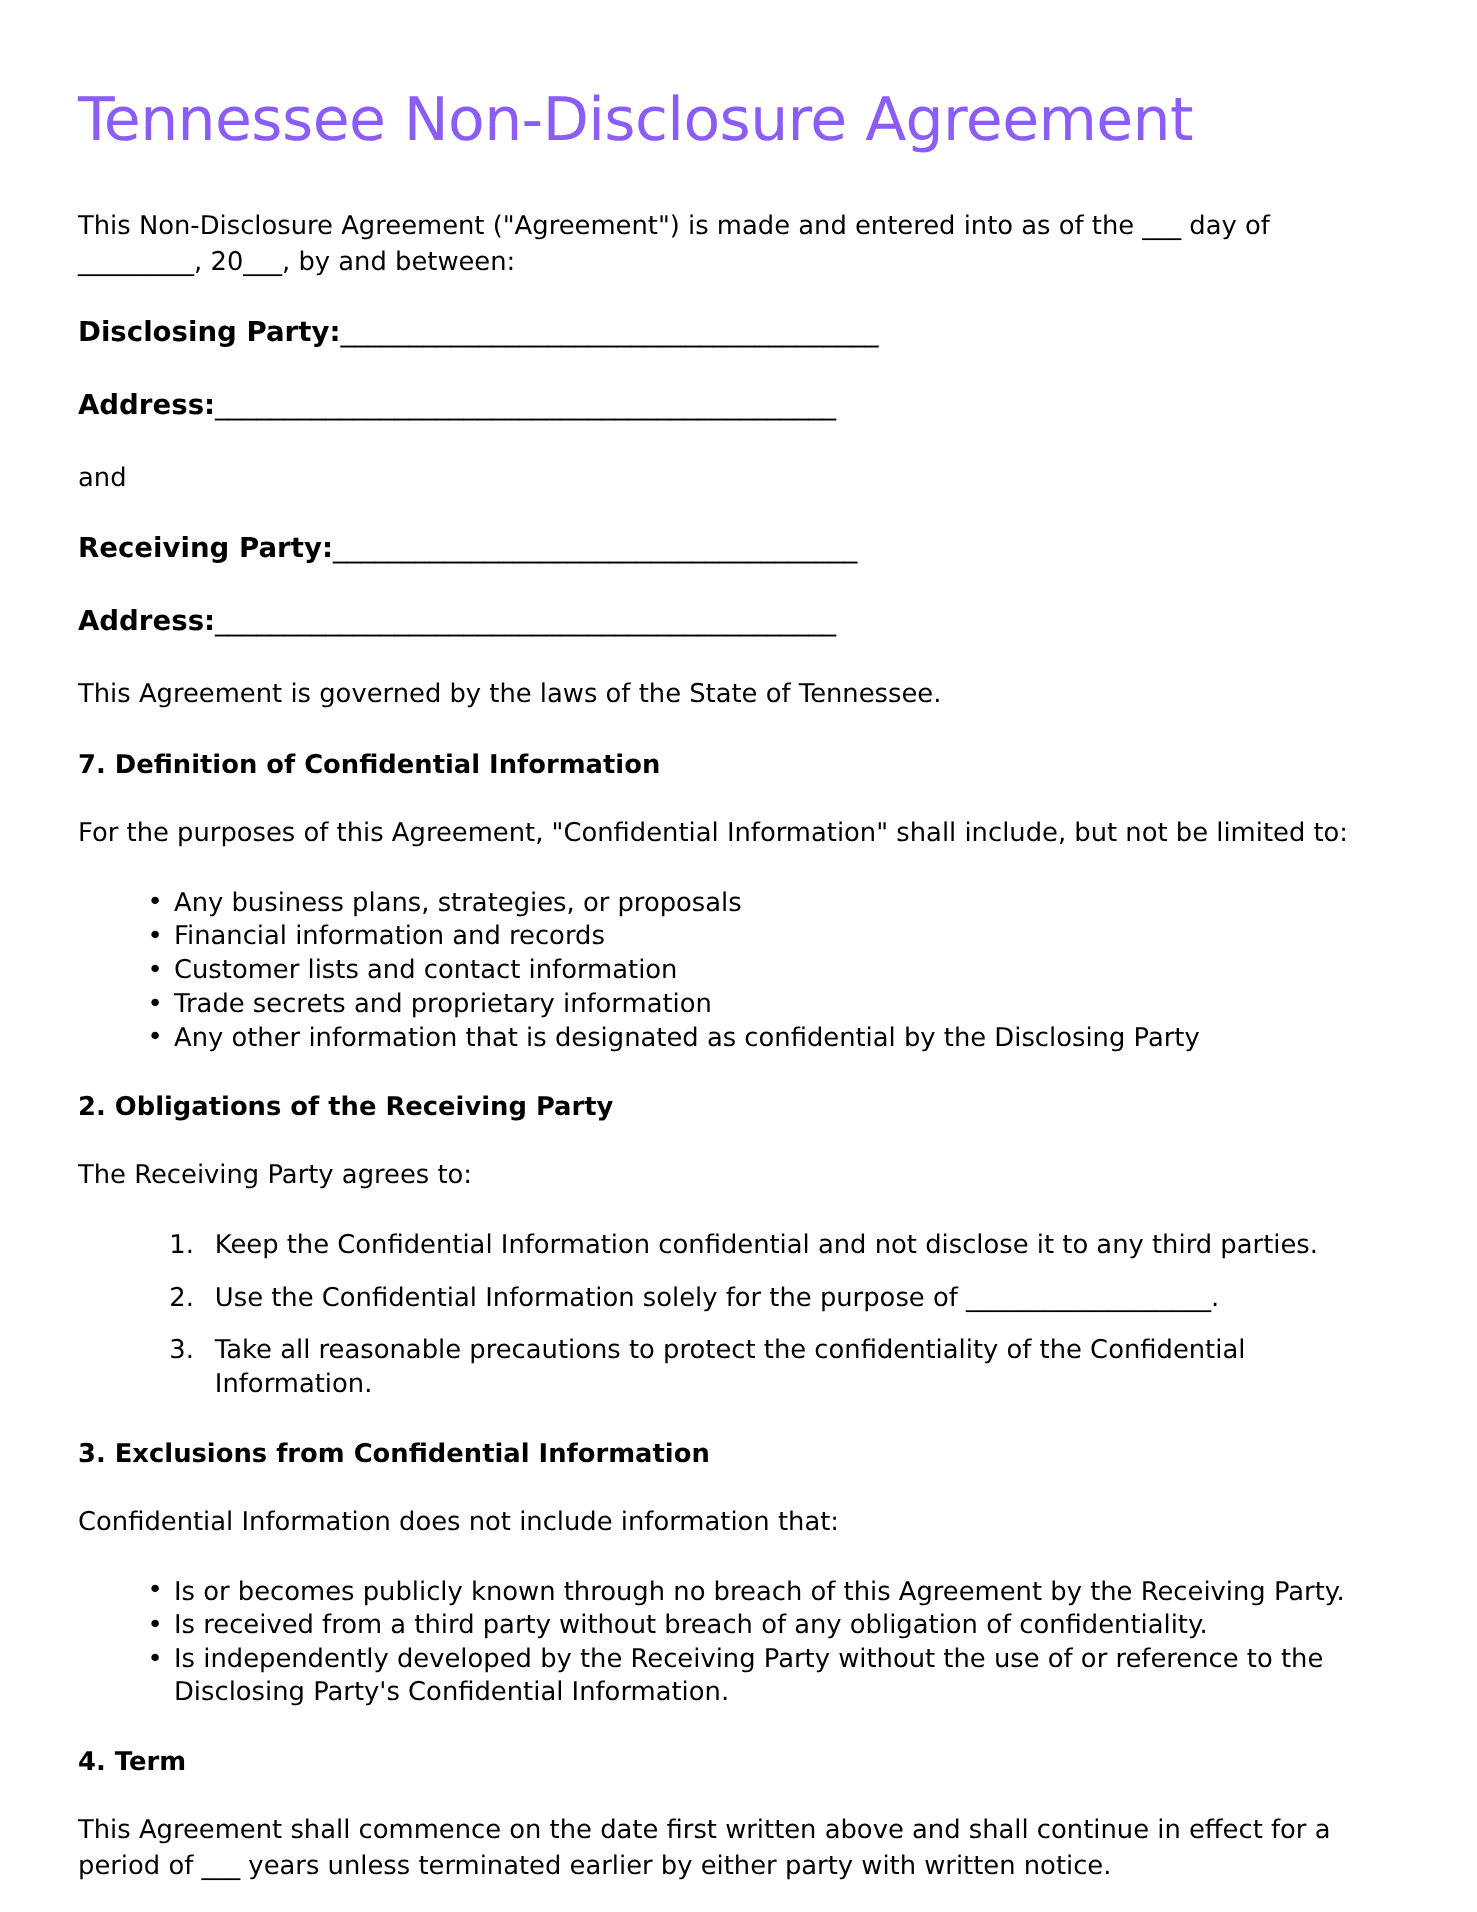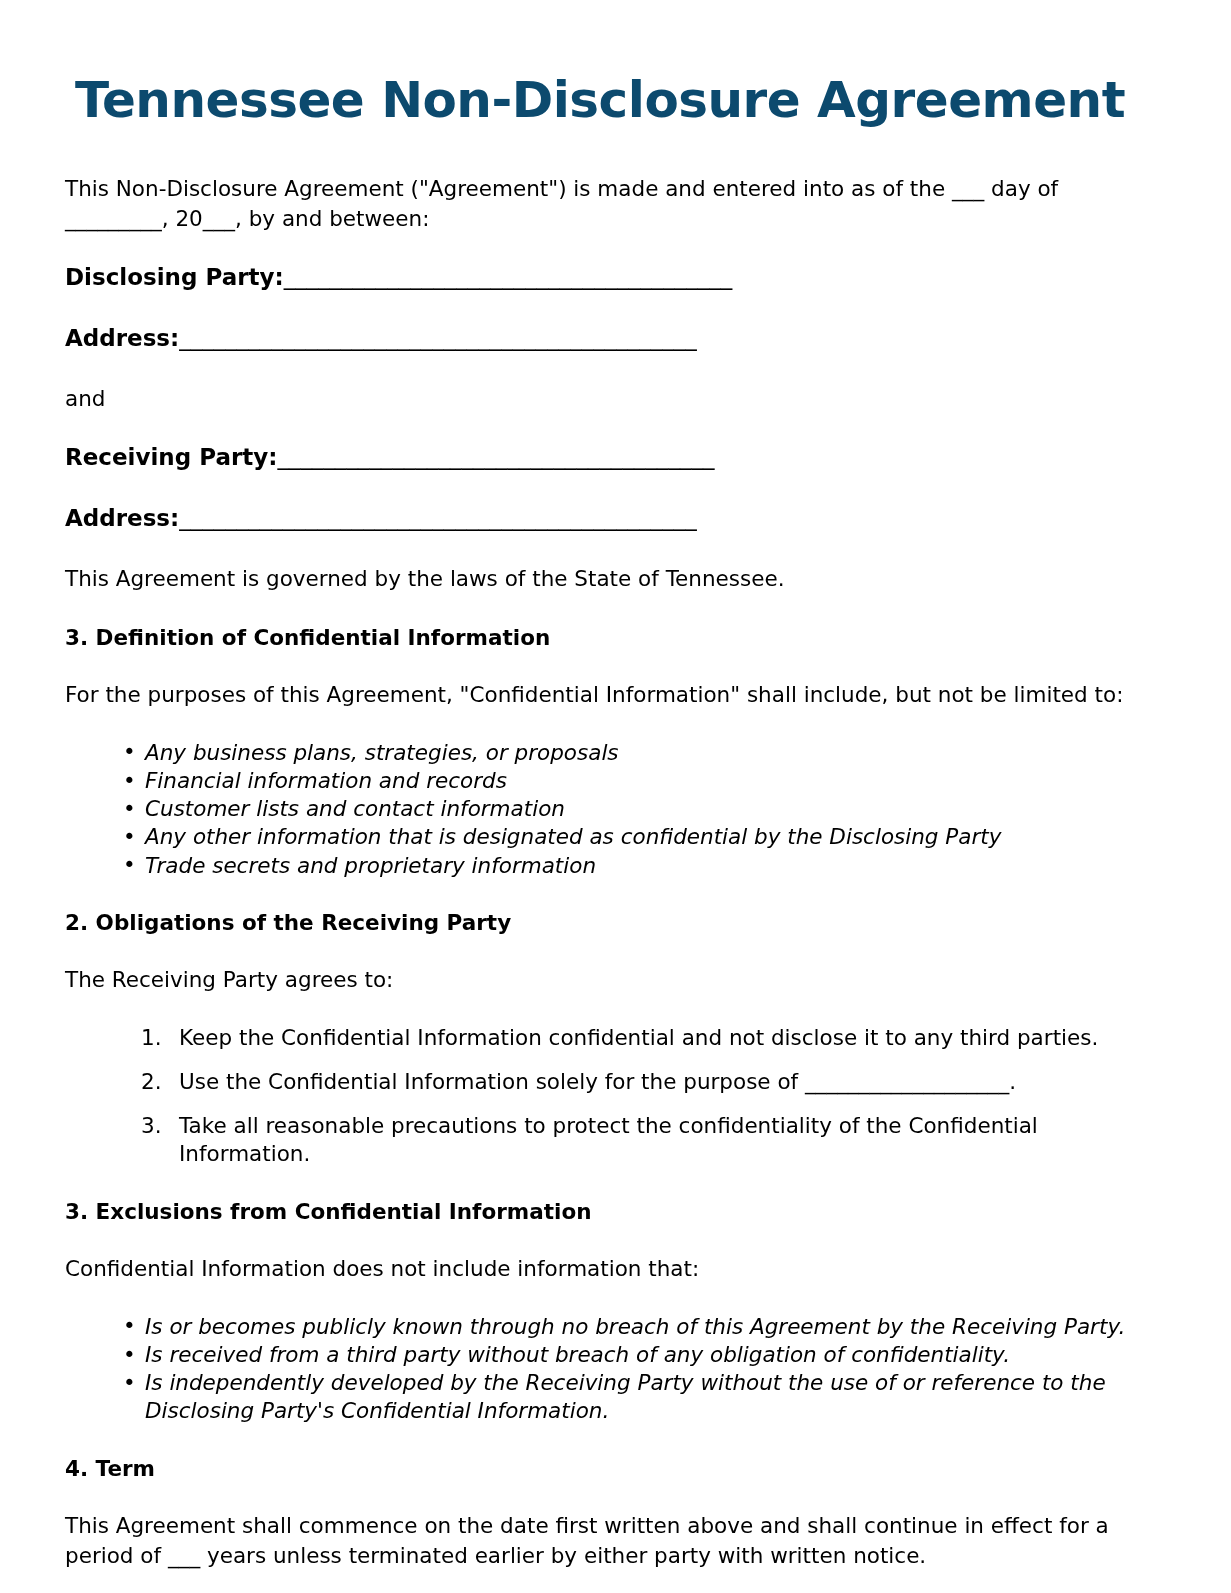--- a/index.html
+++ b/index.html
@@ -20,26 +20,25 @@
     box-sizing: border-box;
   }
   .content {
     position: relative;
     padding: 72px 96px 0 65px;
     box-sizing: border-box;
     width: 1231px;
   }
   .doc-title {
     font-size: 50px;
-    font-weight: bold;
+    font-weight: normal;
     letter-spacing: -0.5px;
     line-height: 1.12;
     margin: 0 0 46px 0;
-    color: #0c4a6e;
-    text-align: center;
+    color: #8b5cf6;
   }
   p.body-text {
     font-size: 21.5px;
     line-height: 1.38;
     margin: 0 0 29px 0;
     color: #000;
     max-width: 1075px;
   }
   p.field-line {
     font-size: 23px;
@@ -67,21 +66,20 @@
     list-style: none;
     max-width: 1080px;
   }
   ul.bullets > li {
     font-size: 21.5px;
     line-height: 1.31;
     color: #000;
     position: relative;
     padding-left: 22px;
     margin: 0;
-    font-style: italic;
   }
   ul.bullets > li::before {
     content: "\2022";
     position: absolute;
     left: 0;
     top: -0.5px;
     font-size: 21.5px;
     line-height: 1.31;
   }
   ol.numbers {
@@ -145,28 +143,28 @@
     <p class="field-line">
       <span class="field-label">Receiving Party:</span><span class="blank">______________________________________</span>
     </p>
 
     <p class="field-line">
       <span class="field-label">Address:</span><span class="blank">_____________________________________________</span>
     </p>
 
     <p class="body-text">This Agreement is governed by the laws of the State of Tennessee.</p>
 
-    <h2 class="section-heading">3. Definition of Confidential Information</h2>
+    <h2 class="section-heading">7. Definition of Confidential Information</h2>
     <p class="body-text">For the purposes of this Agreement, "Confidential Information" shall include, but not be limited to:</p>
     <ul class="bullets">
       <li>Any business plans, strategies, or proposals</li>
       <li>Financial information and records</li>
       <li>Customer lists and contact information</li>
+      <li>Trade secrets and proprietary information</li>
       <li>Any other information that is designated as confidential by the Disclosing Party</li>
-      <li>Trade secrets and proprietary information</li>
     </ul>
 
     <h2 class="section-heading">2. Obligations of the Receiving Party</h2>
     <p class="body-text">The Receiving Party agrees to:</p>
     <ol class="numbers">
       <li>Keep the Confidential Information confidential and not disclose it to any third parties.</li>
       <li>Use the Confidential Information solely for the purpose of ___________________.</li>
       <li>Take all reasonable precautions to protect the confidentiality of the Confidential Information.</li>
     </ol>
 

